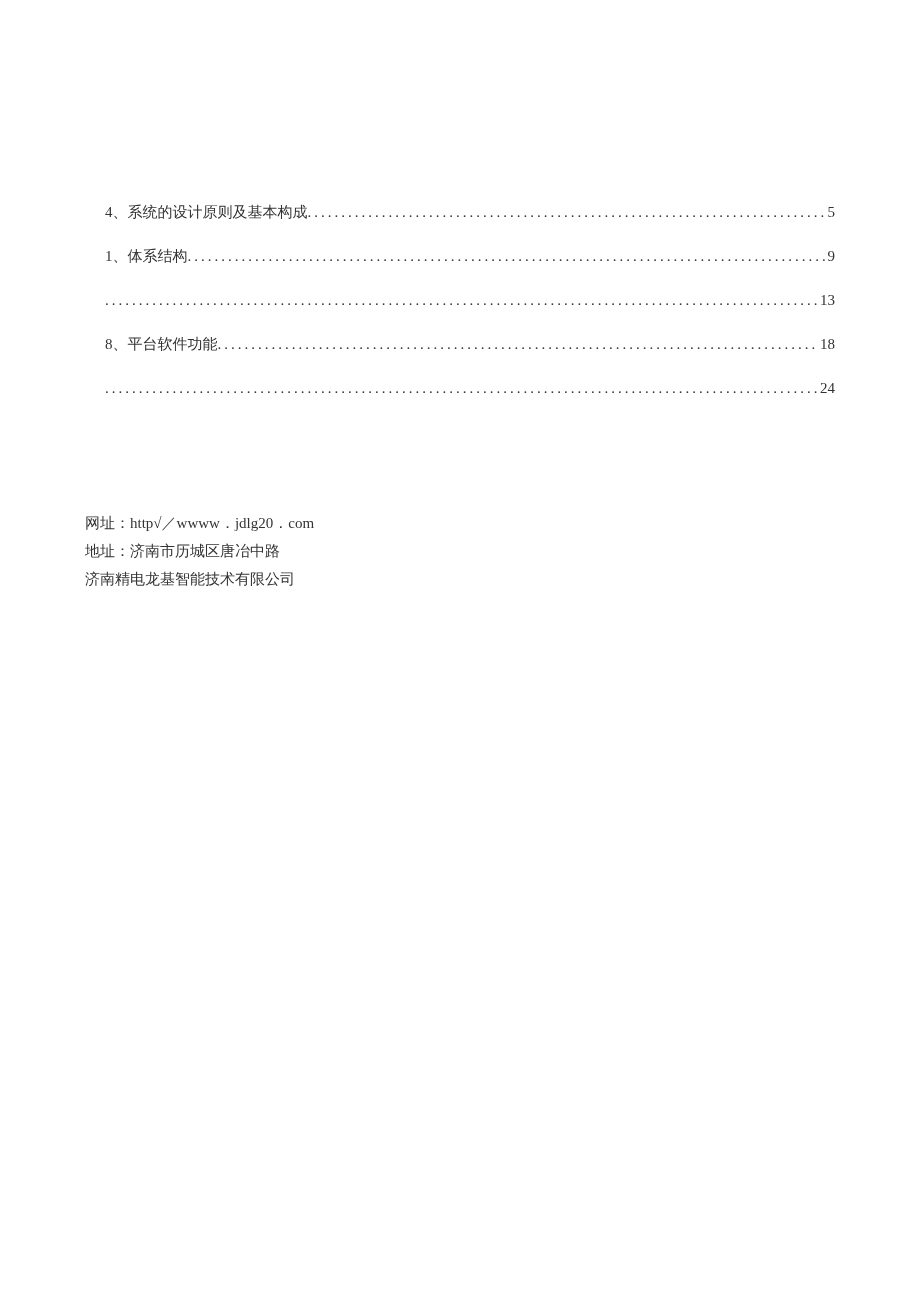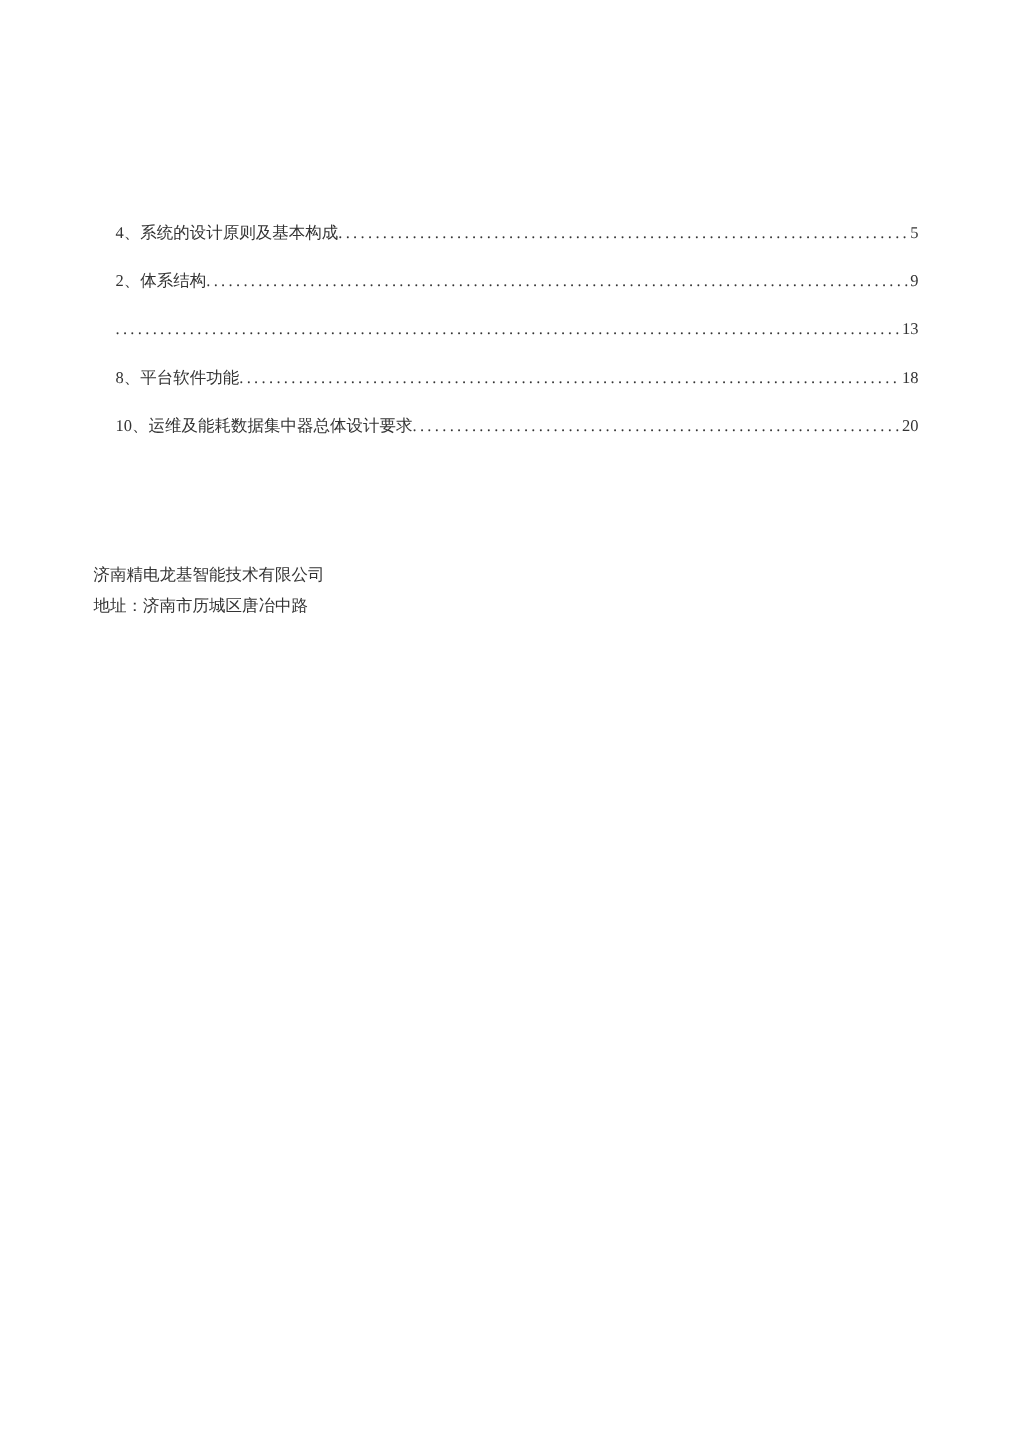--- a/index.html
+++ b/index.html
@@ -51,43 +51,45 @@
   <div class="toc">
 
   <div class="toc-entry">
         <span class="toc-indent"></span>
         <span class="toc-label">4、系统的设计原则及基本构成</span>
         <span class="toc-leader"></span>
         <span class="toc-page">5</span>
       </div>
       <div class="toc-entry">
         <span class="toc-indent"></span>
-        <span class="toc-label">2、体系结构</span>
+        <span class="toc-label">1、体系结构</span>
         <span class="toc-leader"></span>
         <span class="toc-page">9</span>
       </div>
       <div class="toc-entry">
         <span class="toc-indent"></span>
         <span class="toc-leader"></span>
         <span class="toc-page">13</span>
       </div>
       <div class="toc-entry">
         <span class="toc-indent"></span>
         <span class="toc-label">8、平台软件功能</span>
         <span class="toc-leader"></span>
         <span class="toc-page">18</span>
       </div>
       <div class="toc-entry">
         <span class="toc-indent"></span>
-        <span class="toc-label">10、运维及能耗数据集中器总体设计要求</span>
         <span class="toc-leader"></span>
-        <span class="toc-page">20</span>
+        <span class="toc-page">24</span>
       </div>
     </div>
 
   <div class="contact">
-    <span class="contact-line">济南精电龙基智能技术有限公司</span>
+    <span class="contact-line">
+      <span>网址：</span><span>http√／wwww．jdlg20．com</span>
+    </span>
     <span class="contact-line">
       <span>地址：</span><span>济南市历城区唐冶中路</span>
     </span>
+    <span class="contact-line">济南精电龙基智能技术有限公司</span>
   </div>
 
 </div>
 
 </body></html>

